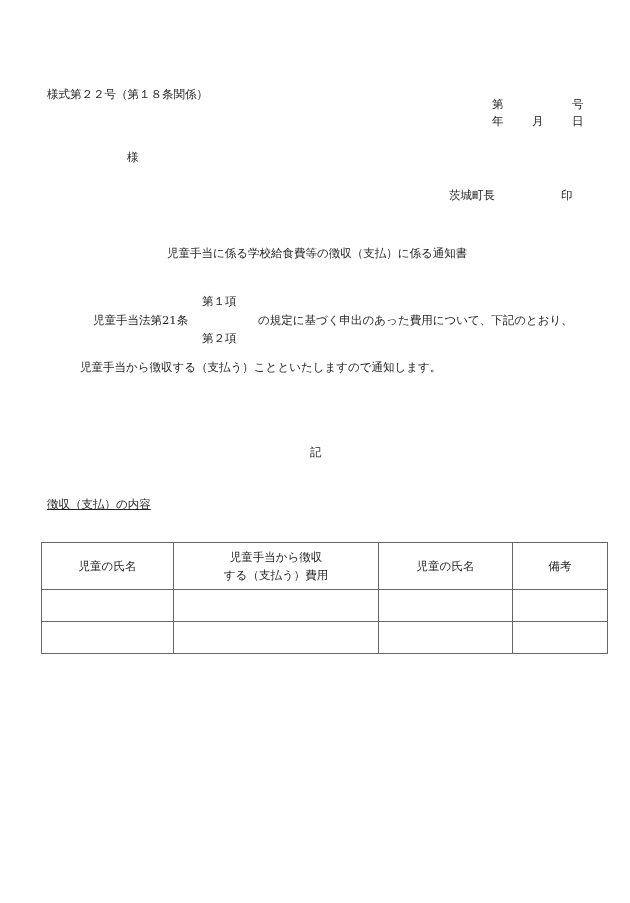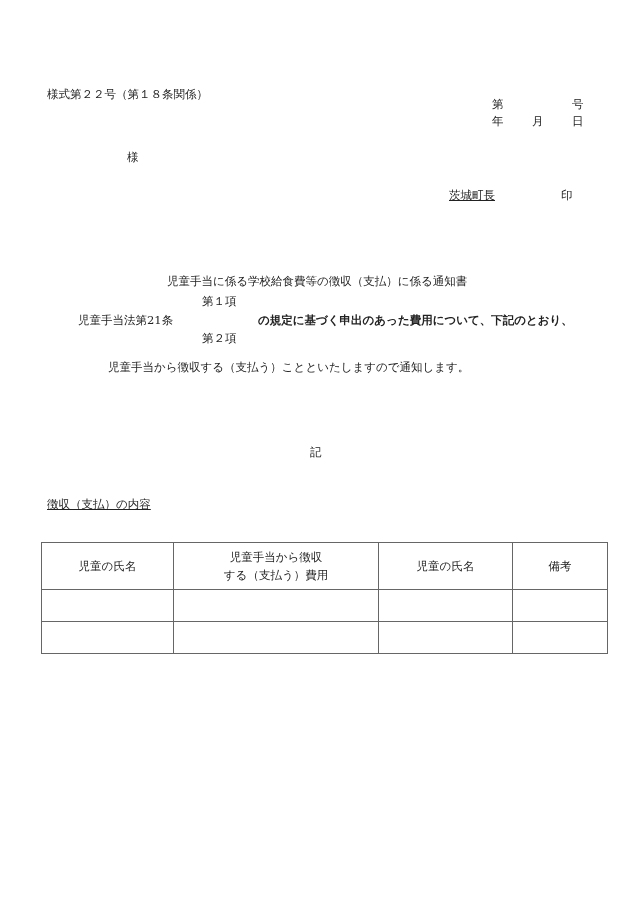--- a/index.html
+++ b/index.html
@@ -56,30 +56,30 @@
 <div class="abs" style="left:47px; top:81px;margin-top:8px;">様式第２２号（第１８条関係）</div>
 
 <div class="abs" style="left:492px; top:99px;">第</div>
 <div class="abs" style="left:572px; top:99px;">号</div>
 <div class="abs" style="left:492px; top:116px;">年</div>
 <div class="abs" style="left:532px; top:116px;">月</div>
 <div class="abs" style="left:572px; top:116px;">日</div>
 
 <div class="abs" style="left:127px; top:152px;">様</div>
 
-<div class="abs" style="left:449px; top:190px;text-decoration:underline;">茨城町長</div>
+<div class="abs" style="left:449px; top:190px;">茨城町長</div>
 <div class="abs" style="left:561px; top:190px;">印</div>
 
-<div class="abs" style="left:167px; top:276px;">児童手当に係る学校給食費等の徴収（支払）に係る通知書</div>
+<div class="abs" style="left:167px; top:248px;">児童手当に係る学校給食費等の徴収（支払）に係る通知書</div>
 
 <div class="abs" style="left:202px; top:296px;">第１項</div>
-<div class="abs" style="left:78px; top:315px;">児童手当法第21条</div>
-<div class="abs" style="left:258px; top:315px;font-weight:bold;">の規定に基づく申出のあった費用について、下記のとおり、</div>
+<div class="abs" style="left:93px; top:315px;">児童手当法第21条</div>
+<div class="abs" style="left:258px; top:315px;">の規定に基づく申出のあった費用について、下記のとおり、</div>
 <div class="abs" style="left:202px; top:333px;">第２項</div>
-<div class="abs" style="left:80px; top:362px;margin-left:28px;">児童手当から徴収する（支払う）ことといたしますので通知します。</div>
+<div class="abs" style="left:80px; top:362px;">児童手当から徴収する（支払う）ことといたしますので通知します。</div>
 
 <div class="abs" style="left:310px; top:447px;">記</div>
 
 <div class="abs" style="left:47px; top:499px;text-decoration:underline;">徴収（支払）の内容</div>
 
 <table class="doc-table">
   <colgroup>
     <col class="c1">
       <col class="c2">
       <col class="c3">

